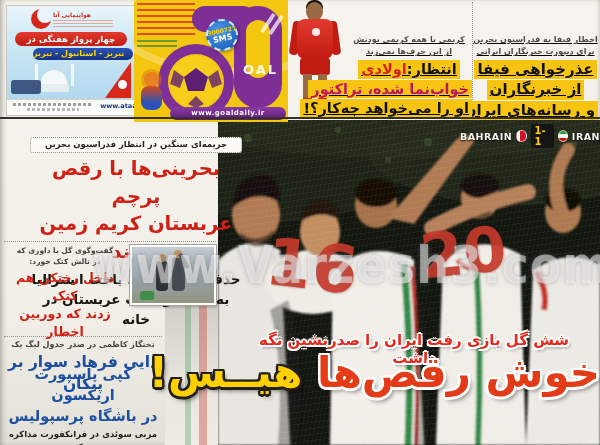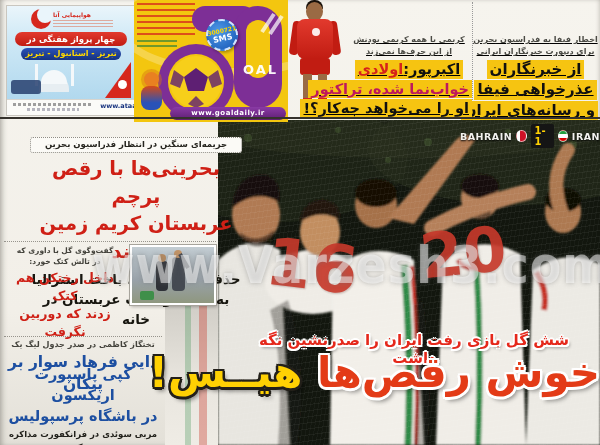--- a/index.html
+++ b/index.html
@@ -7,21 +7,21 @@
   .paper{position:absolute;left:0;top:0;width:600px;height:445px;background:linear-gradient(180deg,#f6f4ee 0%,#f2efe8 70%,#e3e0d8 100%);box-shadow:inset 4px 0 6px -3px #9a978f, inset -3px 0 5px -3px #b7b4ad;}
   .abs{position:absolute;}
   
   .ata{left:6px;top:5px;width:128px;height:109px;border:1px solid #c9c6bf;background:linear-gradient(180deg,#eaf5fb 0%,#cfe9f6 30%,#a9d4ec 100%);overflow:hidden;}
   .ata-logo-row{position:absolute;left:0;top:2px;width:100%;height:24px;text-align:center;}
   .crescent{position:absolute;left:24px;top:1px;width:20px;height:20px;border-radius:50%;background:#d6271d;}
   .crescent:after{content:"";position:absolute;left:6px;top:-2px;width:16px;height:16px;border-radius:50%;background:#eaf5fb;}
   .ata-brand{position:absolute;left:46px;top:3px;font-size:6px;font-weight:bold;color:#d6271d;}
   .ata-brand-lines{position:absolute;left:46px;top:12px;width:60px;height:8px;background:repeating-linear-gradient(180deg,#d98 0 1px,transparent 1px 3px);opacity:.8;}
   .ata-band1{position:absolute;left:8px;top:26px;width:112px;height:14px;background:linear-gradient(180deg,#e23a2e,#c11c12);border-radius:7px;color:#fff;font-size:8.5px;font-weight:bold;text-align:center;line-height:14px;}
-  .ata-band2{position:absolute;left:14px;top:42px;width:100px;height:12px;background:linear-gradient(180deg,#2a52b8,#16327e);border-radius:6px;color:#ffd800;font-size:8px;font-weight:bold;text-align:center;line-height:12px;}
+  .ata-band2{position:absolute;left:26px;top:42px;width:100px;height:12px;background:linear-gradient(180deg,#2a52b8,#16327e);border-radius:6px;color:#ffd800;font-size:8px;font-weight:bold;text-align:left;line-height:12px;}
   .ata-scene{position:absolute;left:0;top:56px;width:128px;height:37px;}
   .dome{position:absolute;left:34px;top:8px;width:26px;height:14px;background:#f4f8fa;border-radius:13px 13px 0 0;box-shadow:0 6px 0 2px #e7eef2;}
   .minaret{position:absolute;top:2px;width:3px;height:22px;background:#f4f8fa;}
   .bus{position:absolute;left:4px;top:18px;width:30px;height:14px;background:#27406e;border-radius:3px;opacity:.85;}
   .tail{position:absolute;right:4px;top:0px;width:0;height:0;border-left:26px solid transparent;border-bottom:36px solid #d6271d;}
   .tail-dot{position:absolute;right:8px;top:18px;width:9px;height:9px;border-radius:50%;background:#fff;}
   .ata-footer{position:absolute;left:0;bottom:0;width:100%;height:15px;background:#fbfbf8;border-top:1px solid #d8d5ce;padding-left:20px;}
   .ata-phones{position:absolute;left:6px;top:3px;width:80px;height:3px;background:repeating-linear-gradient(90deg,#777 0 3px,transparent 3px 5px);opacity:.7;}
   .ata-phones2{position:absolute;left:20px;top:8px;width:52px;height:3px;background:repeating-linear-gradient(90deg,#889 0 3px,transparent 3px 5px);opacity:.6;}
   .ata-web{position:absolute;right:6px;top:2px;font-size:6.5px;font-weight:bold;color:#16327e;}
@@ -242,31 +242,31 @@
     <span class="rp-sock" style="left:17px;"></span>
     <span class="rp-sock" style="left:32px;"></span>
   </div>
 
   <div class="abs toph">
     <div class="col first">
       <div class="kick">
         <span>اخطار فیفا به فدراسیون بحرین</span><br>
         <span>برای دیپورت خبرنگاران ایرانی</span>
       </div>
+      <div class="yline" style="font-size:15px;">عذرخواهی فیفا</div>
       <div class="yline" style="font-size:15px;">از خبرنگاران</div>
-      <div class="yline" style="font-size:15px;">عذرخواهی فیفا</div>
       <div class="yline" style="font-size:15px;">و رسانه‌های ایران</div>
     </div>
     <div class="col">
       <div class="kick">
         <span>کریمی با همه کریمی بودنش</span><br>
         <span>از این حرف‌ها نمی‌زند</span>
       </div>
       <div class="yline">
-        <span>اکبرپور:</span>
+        <span>انتظار:</span>
           <span class="red">اولادی</span>
       </div>
       <div class="yline redline">خواب‌نما شده، تراکتور</div>
       <div class="yline">او را می‌خواهد چه‌کار؟!</div>
     </div>
   </div>
   <div class="topline"></div>
 
   <div class="abs story st-bahrain">
     <div class="kickbox">جریمه‌ای سنگین در انتظار فدراسیون بحرین</div>
@@ -276,21 +276,21 @@
     <div class="black-h" style="margin-top:0;">به عمان و نجات عربستان در خانه</div>
   </div>
 
   <div class="abs story st-referee dotsep">
     <div class="ref-text">
       <div class="ref-kick">
         <span>گفت‌وگوی گل با داوری که</span><br>
         <span>در تالش کتک خورد:</span>
       </div>
       <div class="ref-red">داخل رختکن هم کتک</div>
-      <div class="ref-red" style="margin-top:0;">زدند که دوربین نگرفت</div>
+      <div class="ref-red" style="margin-top:0;">زدند که دوربین اخطار</div>
     </div>
     <div class="ref-photo">
       <span class="fig1"></span>
       <span class="fig2"></span>
       <span class="greenbag"></span>
     </div>
   </div>
 
   <div class="abs story st-peykan">
     <div class="kick2 dotsep" style="padding-top:2px;margin-top:30px;">تختگاز کاظمی در صدر جدول لیگ یک</div>

